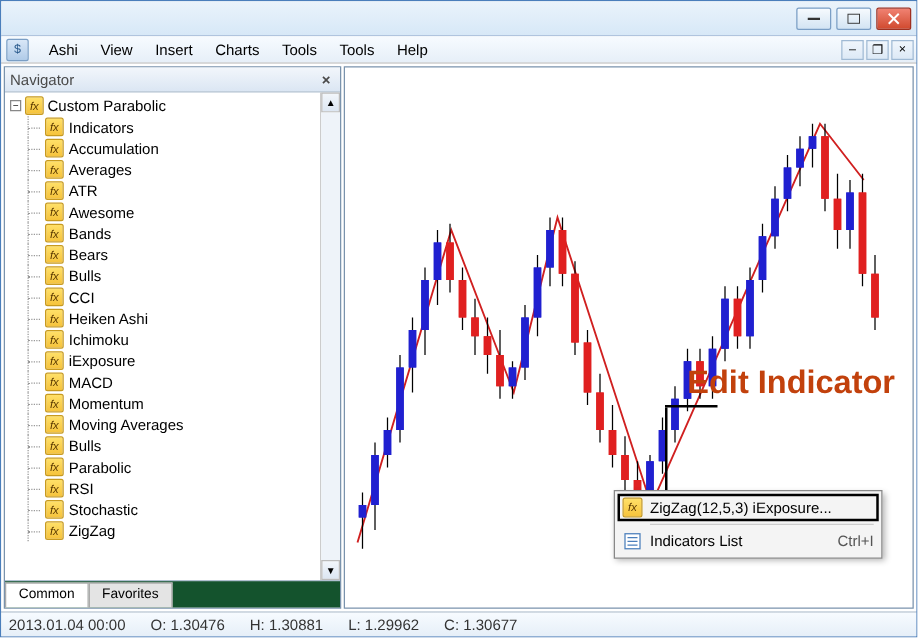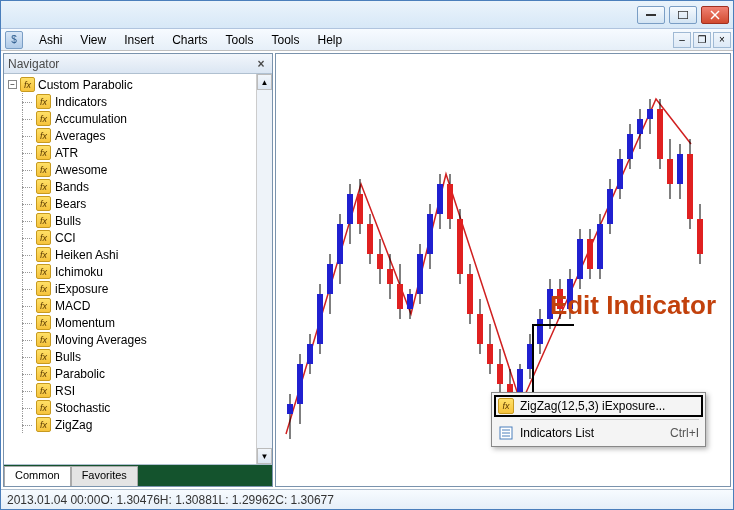--- a/index.html
+++ b/index.html
@@ -33,21 +33,21 @@
 .nav-tabs { height:22px; display:flex; border-top:1px solid #b0c0d0; background:#14532d; }
 .nav-tab { padding:2px 10px; border:1px solid #aaa; border-bottom:none; background:#fff; margin-top:1px; cursor:pointer; font-size:11px; }
 .nav-tab.inactive { background:#e4e4e4; }
 .nav-scroll { width:16px; display:flex; flex-direction:column; border-left:1px solid #ccc; }
 .nav-body { flex:1; display:flex; }
 .scroll-btn { height:16px; background:linear-gradient(#f2f6fb,#dce6f2); border:1px solid #bbb; display:flex;align-items:center;justify-content:center; font-size:8px; }
 .scroll-track { flex:1; background:#eef3f9; }
 
 .chart-zone { flex:1; margin:2px 2px 2px 0; border:1px solid #7a93ad; background:#fff; position:relative; overflow:hidden; }
 
-.statusbar { height:20px; border-top:1px solid #b0c0d0; background:linear-gradient(#f7fbff,#e6eff8); display:flex; align-items:center; padding:0 6px; font-size:11px; color:#333; }
+.statusbar { height:20px; border-top:1px solid #b0c0d0; background:linear-gradient(#f7fbff,#e6eff8); display:flex; align-items:center; gap:20px; padding:0 6px; font-size:11px; color:#333; }
 
 .context-menu { position:absolute; right:28px; top:392px; width:215px; background:#f4f4f4; border:1px solid #888; box-shadow:2px 2px 5px rgba(0,0,0,0.3); padding:2px; }
 .ctx-item { display:flex; align-items:center; gap:6px; padding:3px 4px; cursor:pointer; }
 .ctx-item.highlight { border:2px solid #000; padding:1px 2px; }
 .ctx-item.disabled { color:#999; }
 .ctx-icon { width:16px; height:16px; display:flex;align-items:center;justify-content:center; }
 .ctx-divider { height:1px; background:#ccc; margin:2px 4px 2px 26px; }
 .ctx-shortcut { margin-left:auto; color:#555; }
 
 .annotation { position:absolute; right:18px; top:290px; font-size:26px; font-weight:bold; color:#c2410c; }

